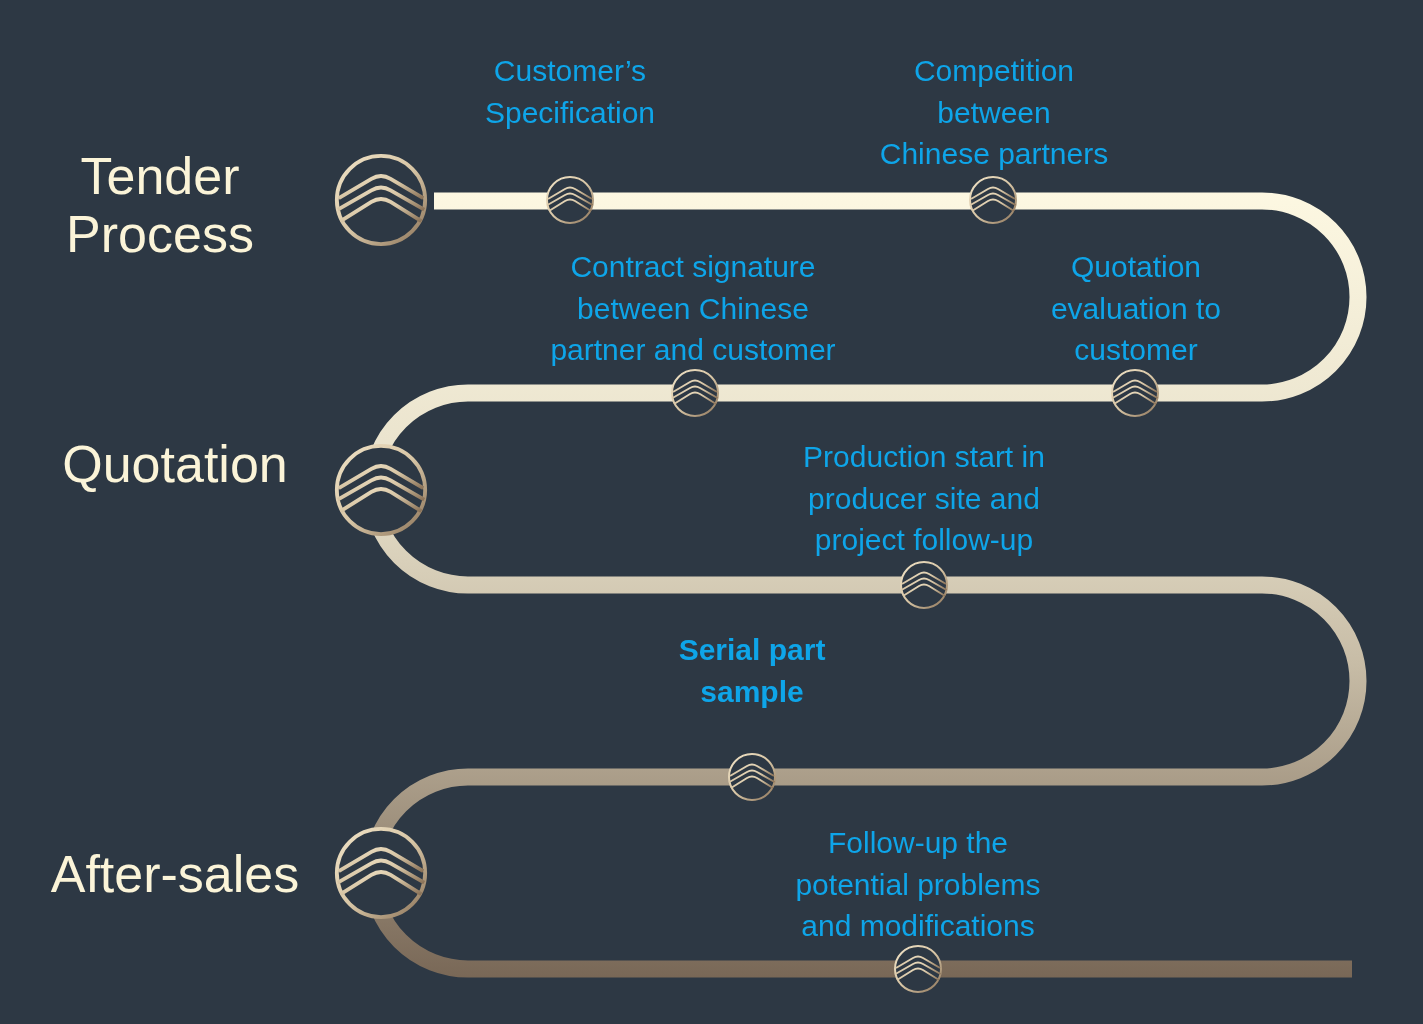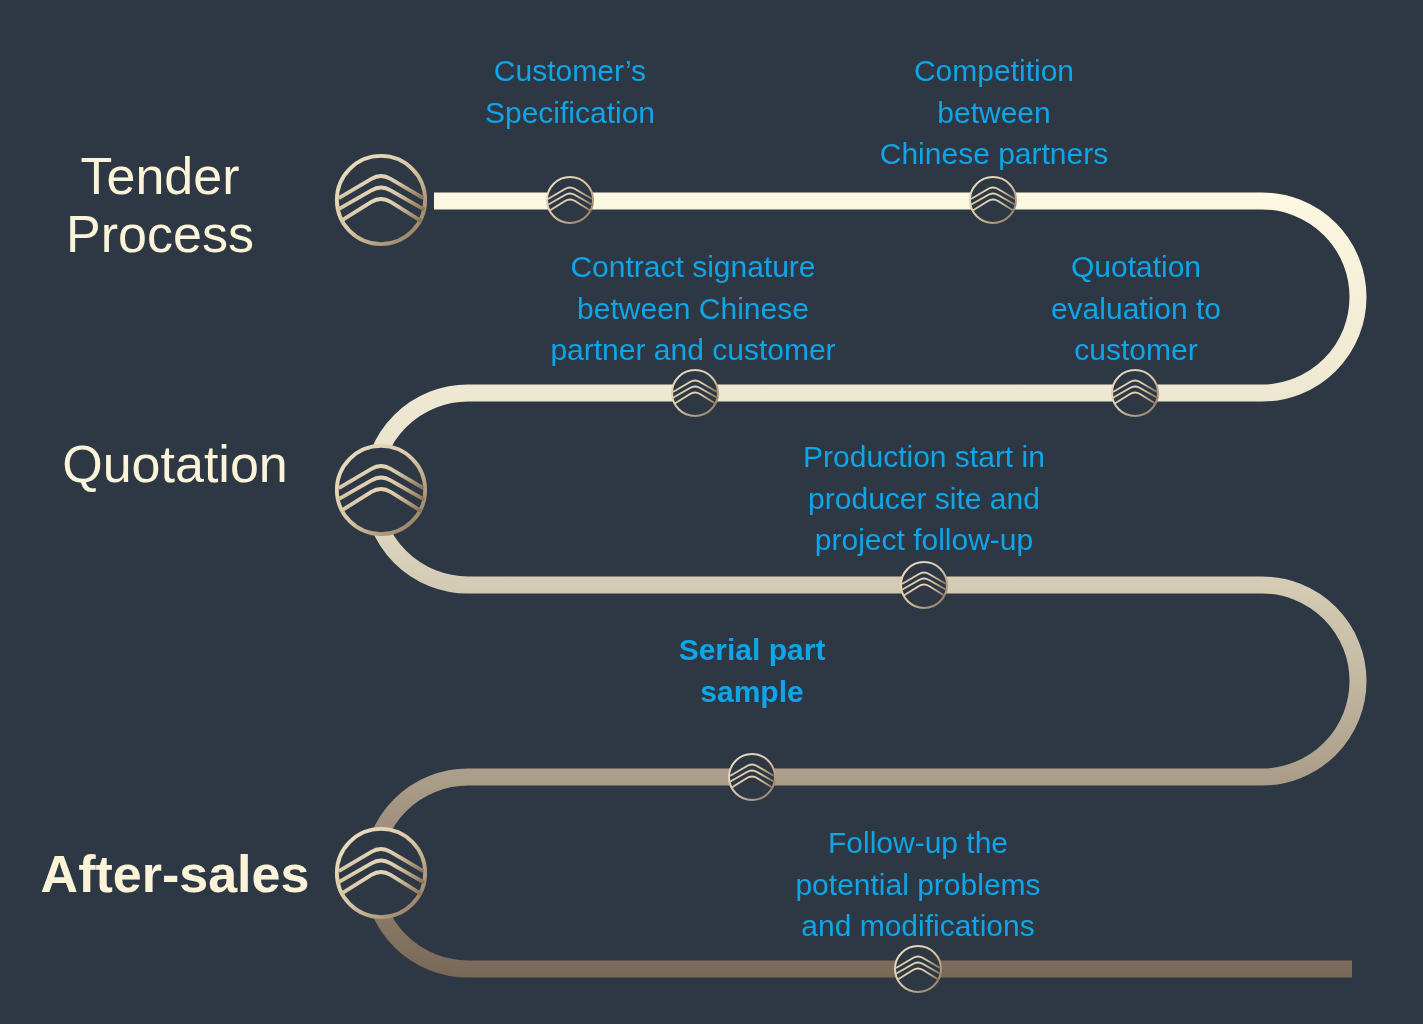--- a/index.html
+++ b/index.html
@@ -83,21 +83,21 @@
 </svg>
 
 <div id="phase-labels">
     <div class="phase-label" style="left: 40px; top: 147px; width: 240px;">
       <div>Tender</div>
       <div>Process</div>
     </div>
     <div class="phase-label" style="left: 20px; top: 435px; width: 310px;">
       <div>Quotation</div>
     </div>
-    <div class="phase-label" style="left: 40px; top: 845px; width: 270px; font-weight: bold;">
+    <div class="phase-label" style="left: 40px; top: 845px; width: 270px;">
       <div>After-sales</div>
     </div>
   </div>
 <div id="step-labels">
     <div class="step-label" style="left: 570px; top: 50px;">
       <span>Customer’s</span>
       <span>Specification</span>
     </div>
     <div class="step-label" style="left: 994px; top: 50px;">
       <span>Competition</span>

